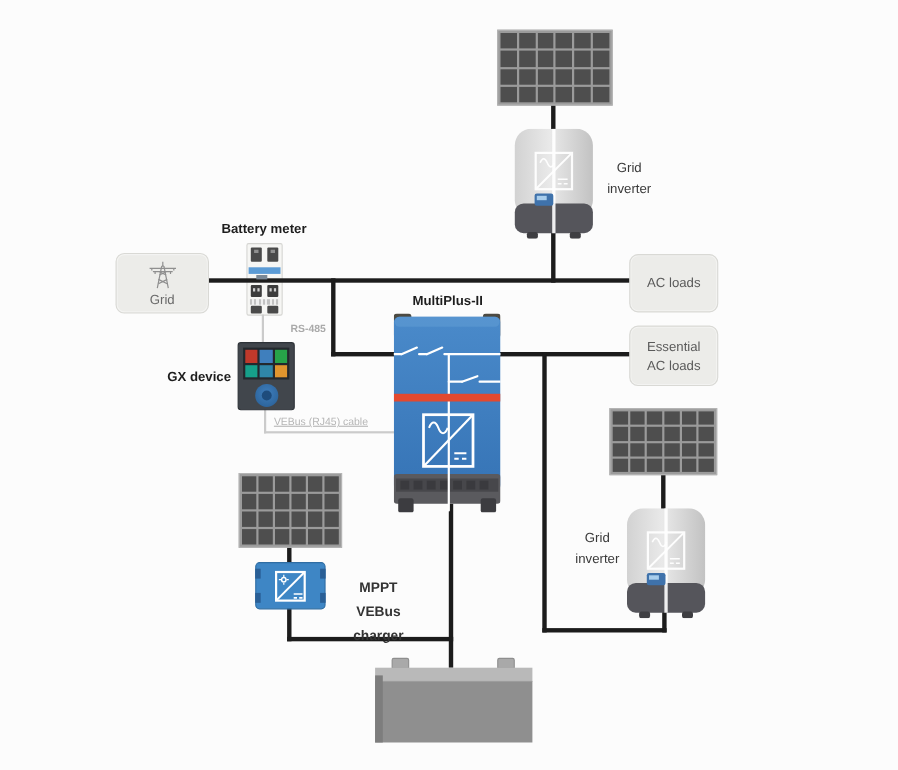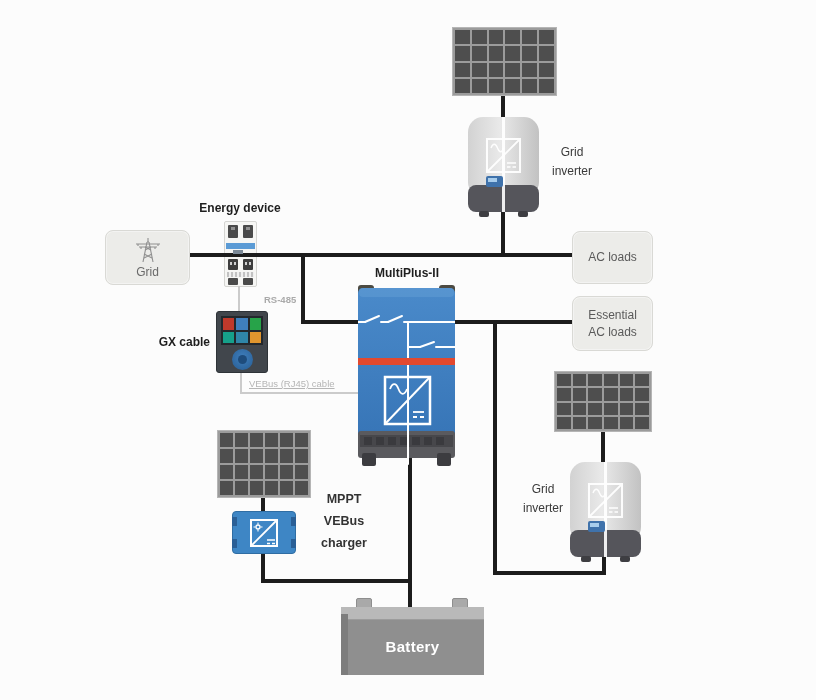--- a/index.html
+++ b/index.html
@@ -97,21 +97,21 @@
         <path d="M11,23 L19,19 M11,19 L19,23"></path>
         <path d="M12,15 L18,12 M12,12 L18,15"></path>
         <path d="M3,9 H27 M6,12 H24"></path>
         <path d="M14,7 H16 M15,3 V7"></path>
         <path d="M5,9 v2 M25,9 v2 M8,12 v2 M22,12 v2"></path>
       </g>
     </svg>
     <span style="color:#6a6a6a;margin-top:1px;">Grid</span>
   </div>
 
-  <div class="lblB" style="left:192px;top:201px;width:96px;">Energy device</div>
+  <div class="lblB" style="left:192px;top:201px;width:96px;">Battery meter</div>
   <div class="meter">
     <div class="blk" style="left:4px;top:4px;width:10px;height:13px;">
         <div class="dot"></div>
       </div>
     <div class="blk" style="left:19px;top:4px;width:10px;height:13px;">
         <div class="dot"></div>
       </div>
     <div class="band"></div>
     <div class="disp"></div>
     <div class="port" style="left:4px;">
@@ -121,21 +121,21 @@
     <div class="port" style="left:19px;">
         <div class="pin" style="left:2px;"></div>
         <div class="pin" style="left:6px;"></div>
       </div>
     <div class="hatch"></div>
     <div class="blk" style="left:4px;top:57px;width:10px;height:7px;"></div>
     <div class="blk" style="left:19px;top:57px;width:10px;height:7px;"></div>
   </div>
   <div class="lblS" style="left:264px;top:294px;font-weight:bold;">RS-485</div>
 
-  <div class="lblB" style="left:130px;top:335px;width:80px;text-align:right;">GX cable</div>
+  <div class="lblB" style="left:130px;top:335px;width:80px;text-align:right;">GX device</div>
   <div class="gx">
     <div class="screen">
       <div style="background:#c0392b;"></div>
       <div style="background:#3f7fbd;"></div>
       <div style="background:#27a349;"></div>
       <div style="background:#16a08a;"></div>
       <div style="background:#2f86a8;"></div>
       <div style="background:#e0952e;"></div>
     </div>
     <div class="pad"></div>
@@ -331,26 +331,25 @@
     <svg width="34" height="34" viewBox="0 0 34 34" style="position:absolute;left:14px;top:4px;">
       <g stroke="#ffffff" fill="none">
         <rect x="4" y="4" width="26" height="26" stroke-width="2"></rect>
         <path d="M4,30 L30,4" stroke-width="1.8"></path>
         <circle cx="11" cy="11" r="2" stroke-width="1.3"></circle>
         <path d="M11,6.5 v2 M11,13.5 v2 M6.5,11 h2 M13.5,11 h2" stroke-width="1.1"></path>
         <path d="M20,24 h8 M20,27.5 h3 M25,27.5 h3" stroke-width="1.5"></path>
       </g>
     </svg>
   </div>
-  <div class="lbl3" style="left:304px;top:488px;width:80px;">
+  <div class="lbl3" style="left:304px;top:523px;width:80px;">
     <div>MPPT</div>
     <div>VEBus</div>
     <div>charger</div>
   </div>
 
   <div class="bat-nub" style="left:356px;top:598px;"></div>
   <div class="bat-nub" style="left:452px;top:598px;"></div>
   <div class="bat-lid"></div>
   <div class="bat-body"></div>
   <div class="bat-flange"></div>
-  <div class="bat-label">Battery</div>
 
 </div>
 
 </body></html>

